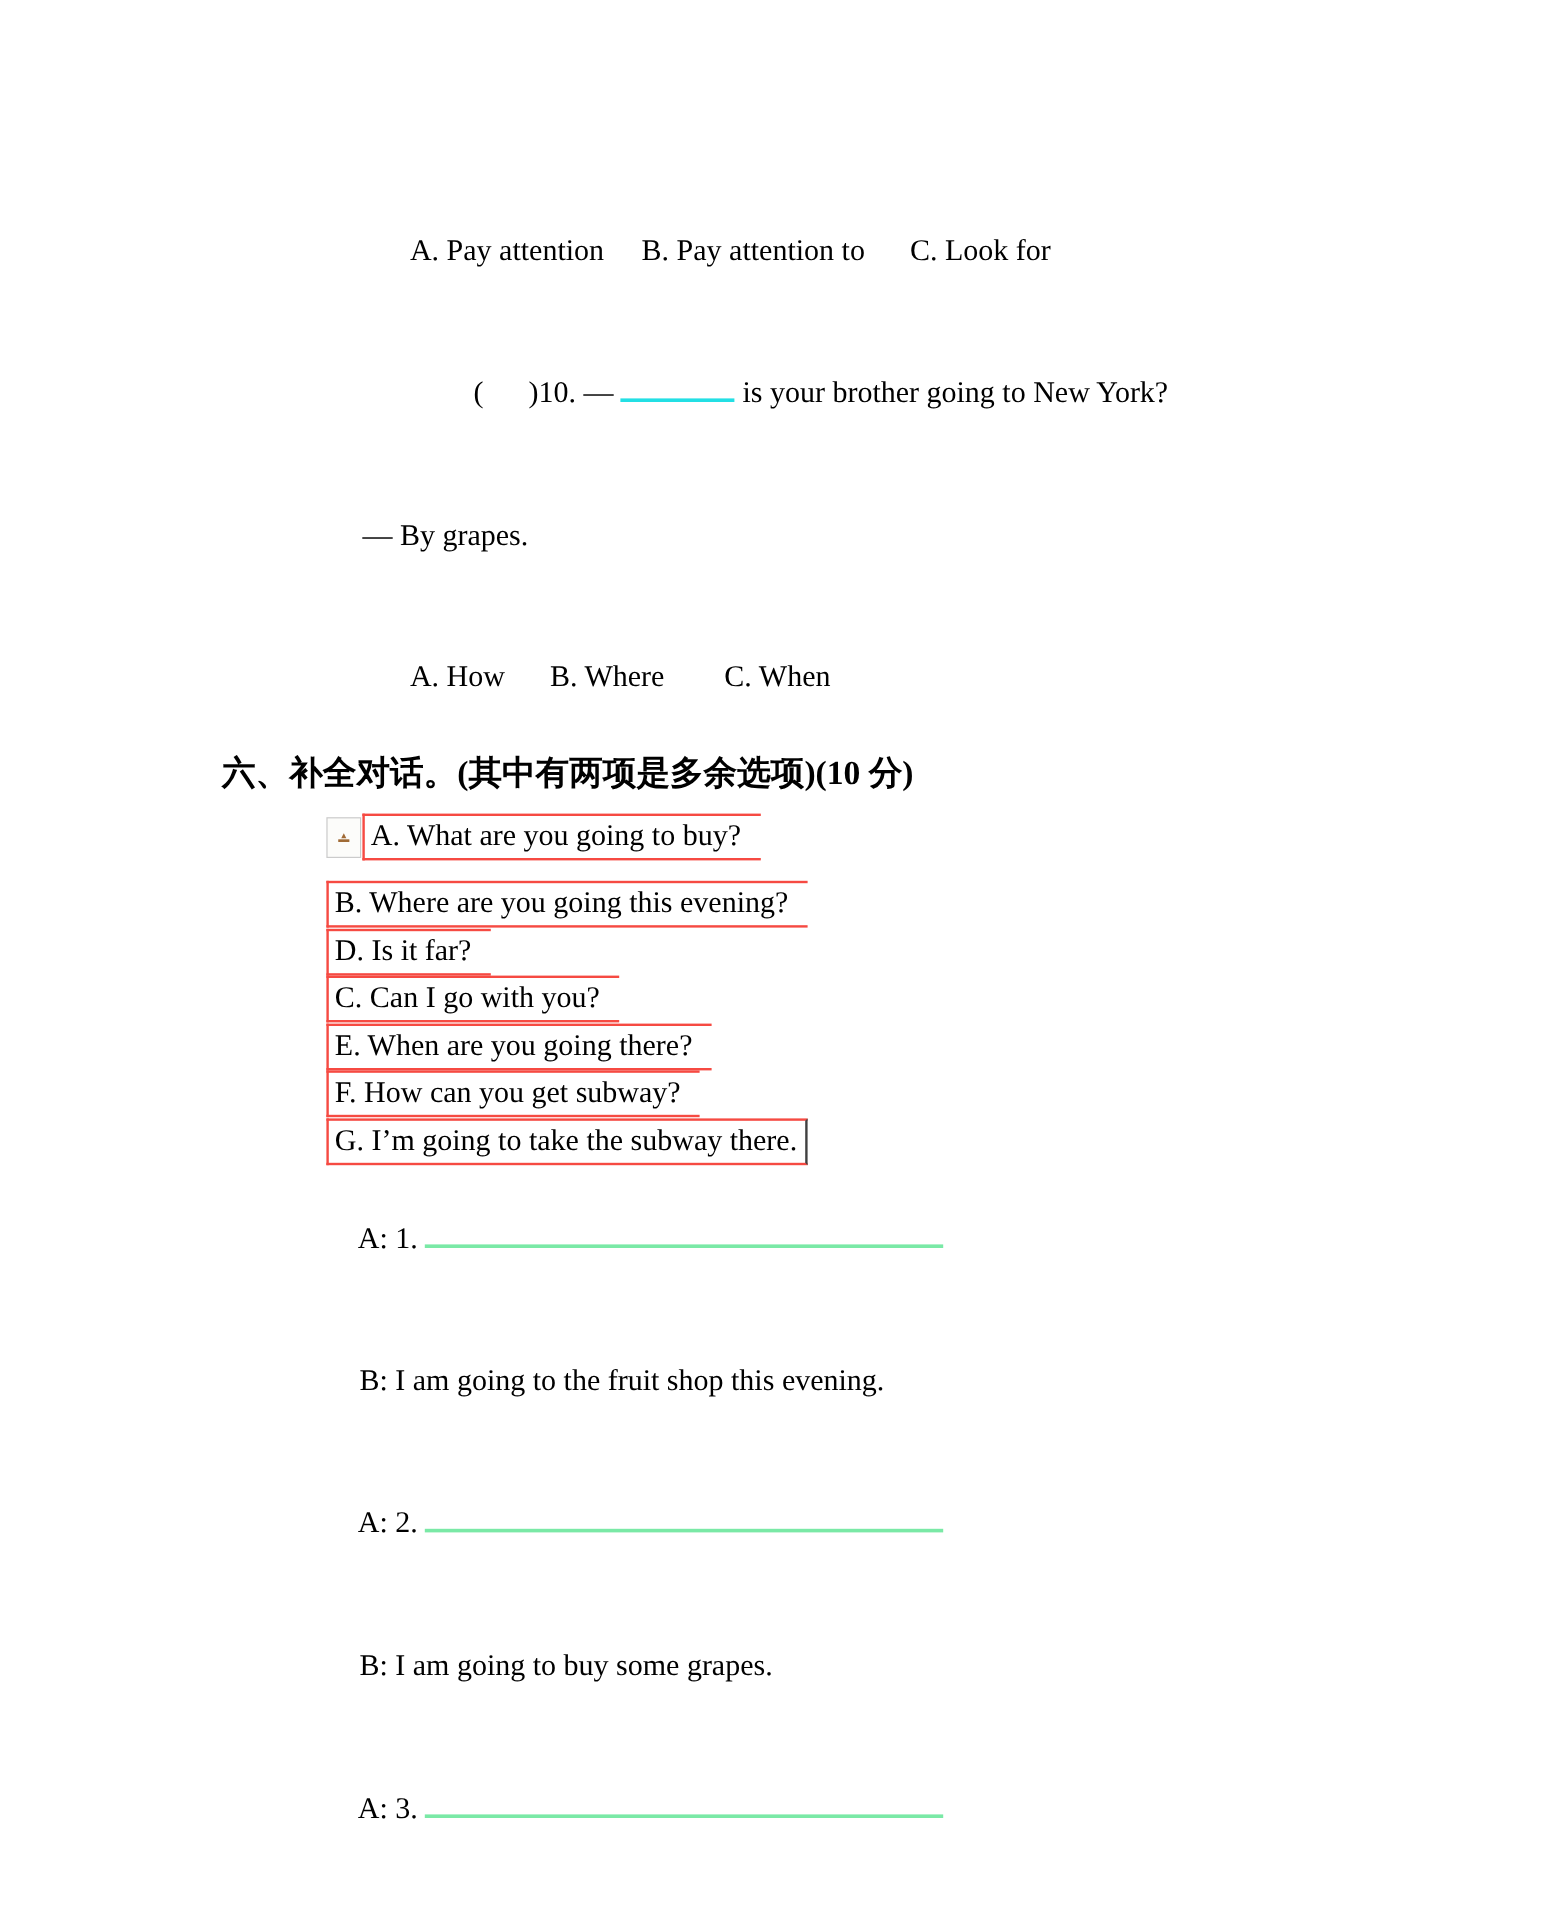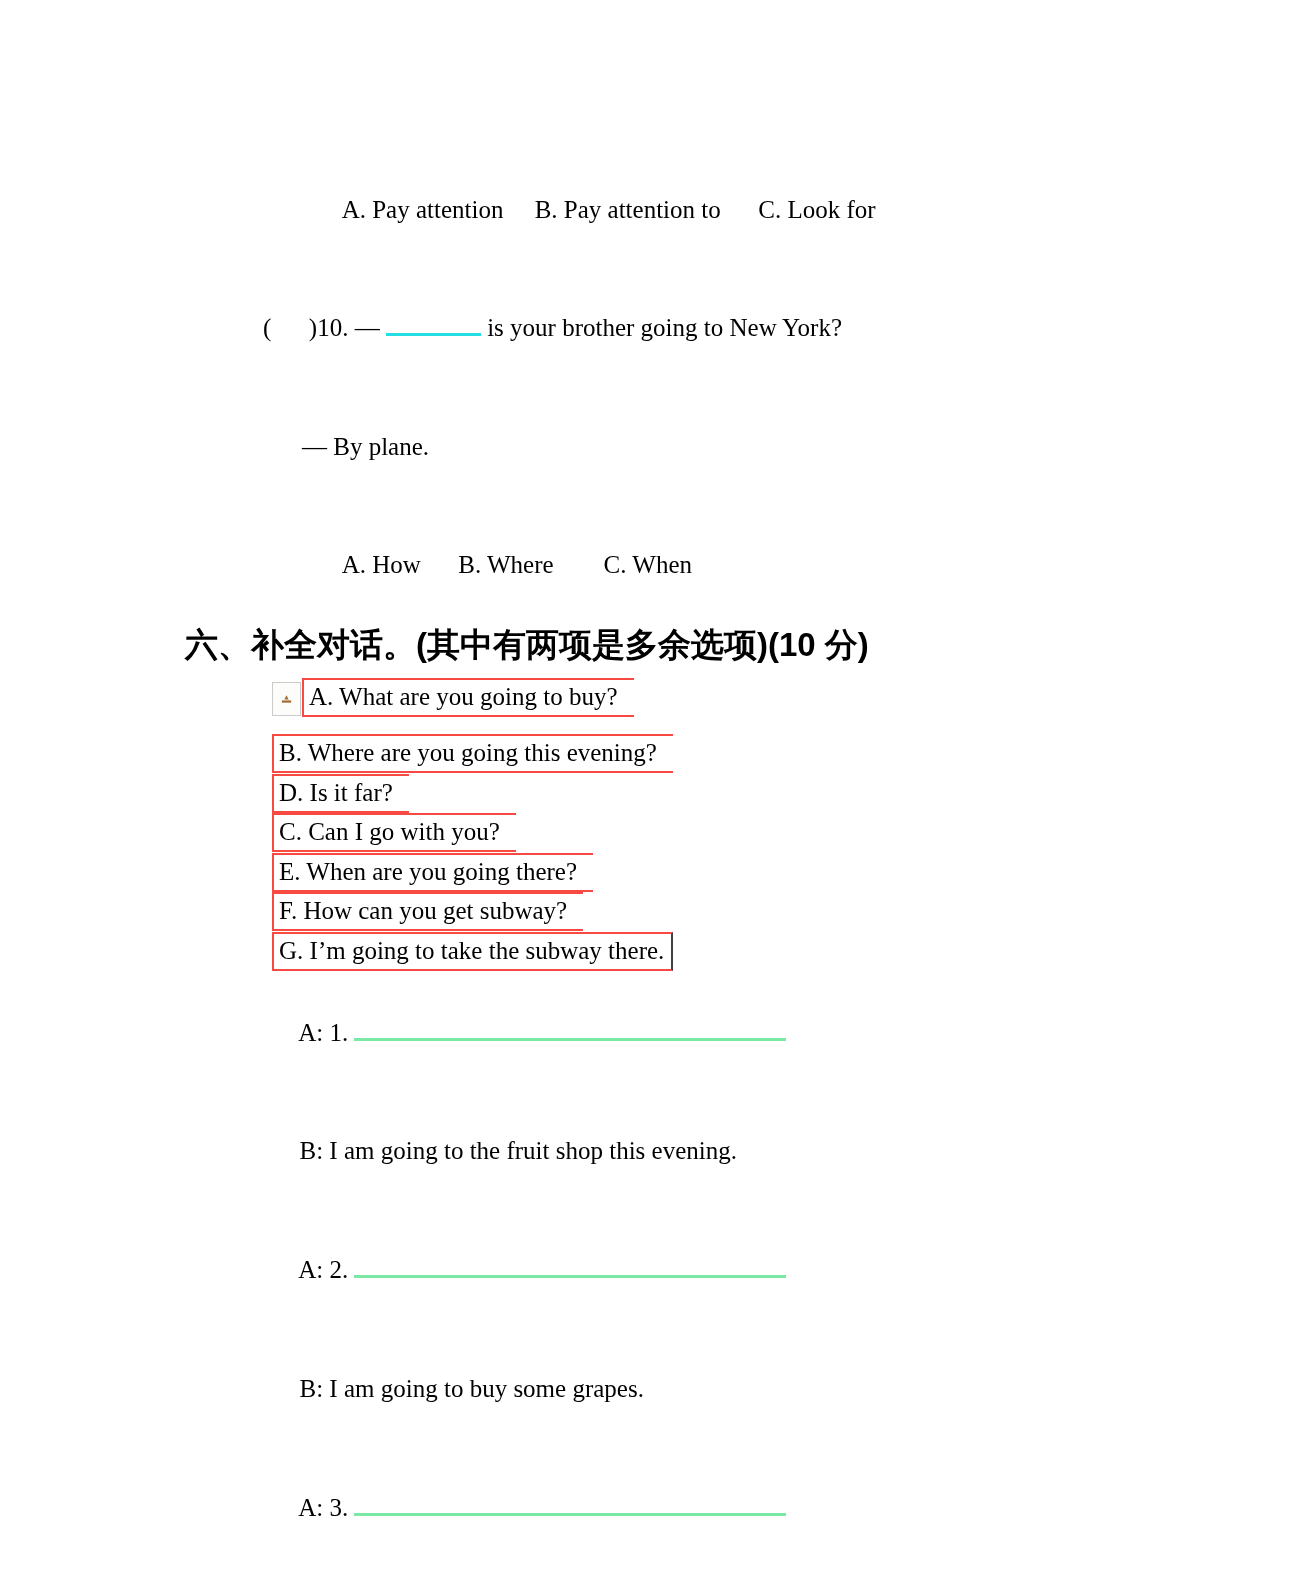--- a/index.html
+++ b/index.html
@@ -4,25 +4,25 @@
 <style>
   html,body{margin:0;padding:0;}
   body{
     width:1291px;height:1588px;background:#ffffff;color:#000;
     font-family:"Liberation Serif","DejaVu Serif",serif;
     font-size:25px;
   }
   .page{padding:150px 186px 0 185px;}
   .row{line-height:39.5px;white-space:pre;}
   .indent-opts{margin-left:133px;}
-  .indent-q10{margin-left:53px;}
+  .indent-q10{margin-left:53px;text-align:center;}
   .indent-dash{margin-left:92px;}
   .heading{
-    font-size:33px;font-weight:bold;line-height:42px;white-space:pre;
-    font-family:Liberation Sans, sans-serif;
+    font-size:28px;font-weight:bold;line-height:42px;white-space:pre;
+    font-family:Liberation Serif, serif;
   }
   .blank-cyan{
     display:inline-block;width:95px;height:18px;vertical-align:baseline;
     border-bottom:3px solid #23dfe4;
   }
   .options-block{margin-left:75px;margin-top:12px;padding-left:12px;}
   .opt-row{height:39.5px;position:relative;}
   .opt-row.first{height:56px;}
   .opt{
     display:inline-block;border:2px solid #f64a42;border-right:none;
@@ -47,21 +47,21 @@
 <div class="page">
 
   <div class="row indent-opts">
     <span>A. Pay attention     B. Pay attention to      C. Look for</span>
   </div>
 
   <div class="row indent-q10">
     <span>(      )10. — </span><span class="blank-cyan"></span><span> is your brother going to New York?</span>
   </div>
   <div class="row indent-dash">
-    <span>— By plane.</span>
+    <span>— By grapes.</span>
   </div>
   <div class="row indent-opts">
     <span>A. How      B. Where        C. When</span>
   </div>
 
   <div class="heading">六、补全对话。(其中有两项是多余选项)(10 分)</div>
 
   <div class="options-block">
     <div class="opt-row first">
       <span class="anchor-box">

